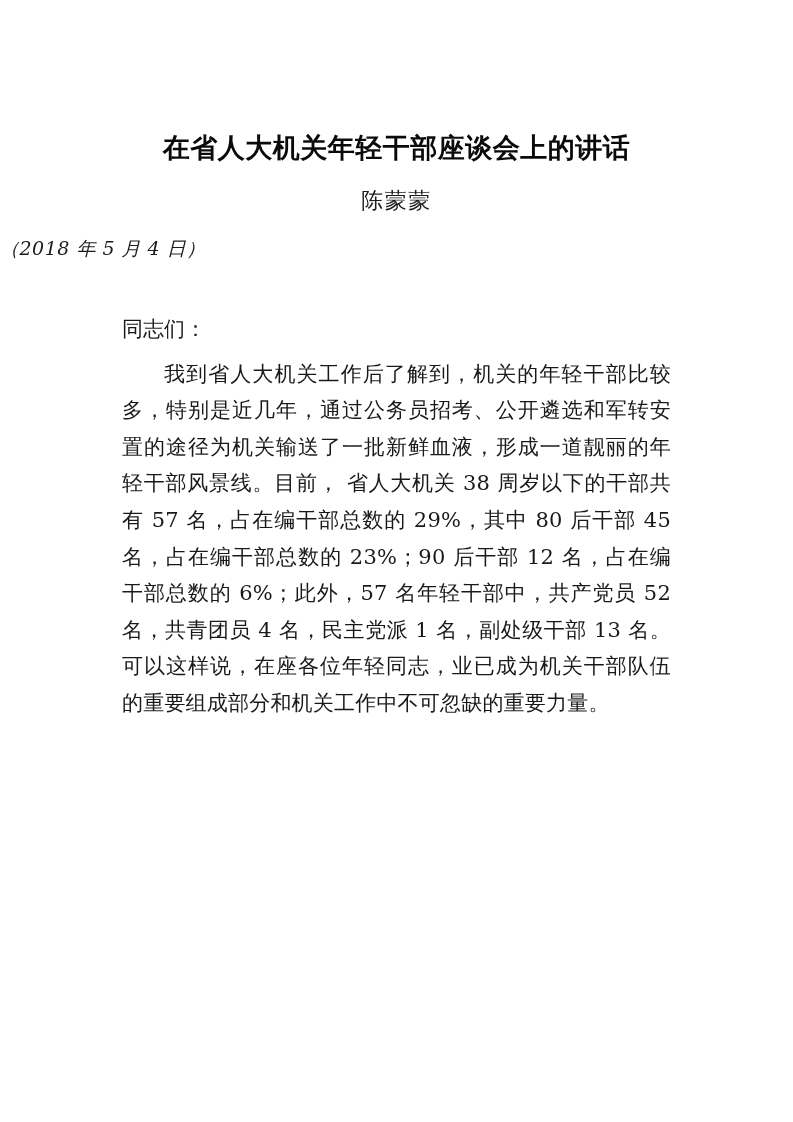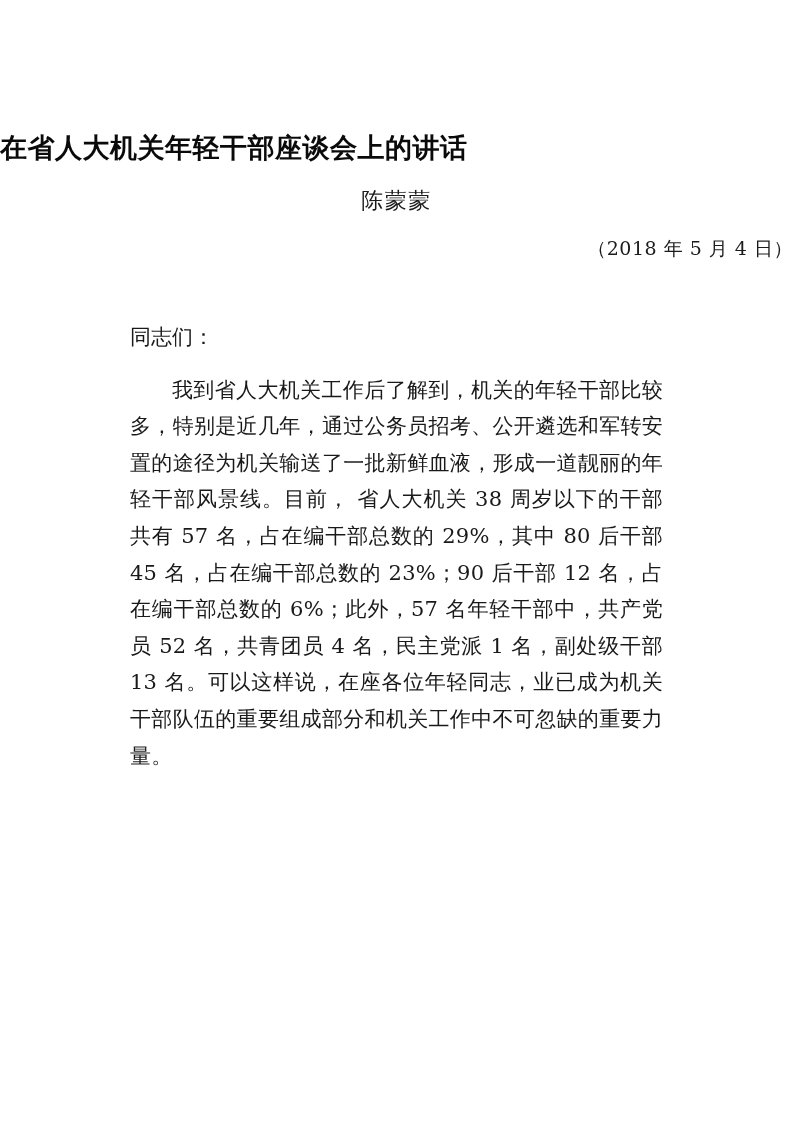--- a/index.html
+++ b/index.html
@@ -17,21 +17,21 @@
     overflow: hidden;
     box-sizing: border-box;
   }
 
   
   .doc-title {
     position: absolute;
     left: 0;
     top: 128px;
     width: 793px;
-    text-align: left;
+    text-align: center;
     font-family: "DejaVu Serif", "Liberation Serif", serif;
     font-weight: bold;
     font-size: 27px;
     line-height: 40px;
     letter-spacing: 0.5px;
     color: #0a0a0a;
     white-space: nowrap;
   }
 
   .doc-author {
@@ -45,44 +45,45 @@
     line-height: 30px;
     letter-spacing: 1.5px;
     color: #1b1b1b;
   }
 
   .doc-date {
     position: absolute;
     left: 0;
     top: 233px;
     width: 793px;
-    text-align: right;
+    text-align: left;
     font-family: "DejaVu Serif", "Liberation Serif", serif;
     font-size: 19px;
     line-height: 30px;
     letter-spacing: 0.5px;
     color: #1b1b1b;
+    font-style: italic;
   }
 
   
   .doc-body {
     position: absolute;
     left: 114px;
     top: 303px;
     width: 565px;
     font-family: "DejaVu Serif", "Liberation Serif", serif;
     font-size: 21px;
     line-height: 36.6px;
     color: #191919;
     text-align: justify;
     text-justify: inter-character;
   }
 
   .para {
-    margin: 16px;
+    margin: 8px;
     text-align: justify;
     text-justify: inter-character;
     text-align-last: left;
   }
 
   .para.salutation {
     text-indent: 0;
   }
 
   .para.indent-2 {

